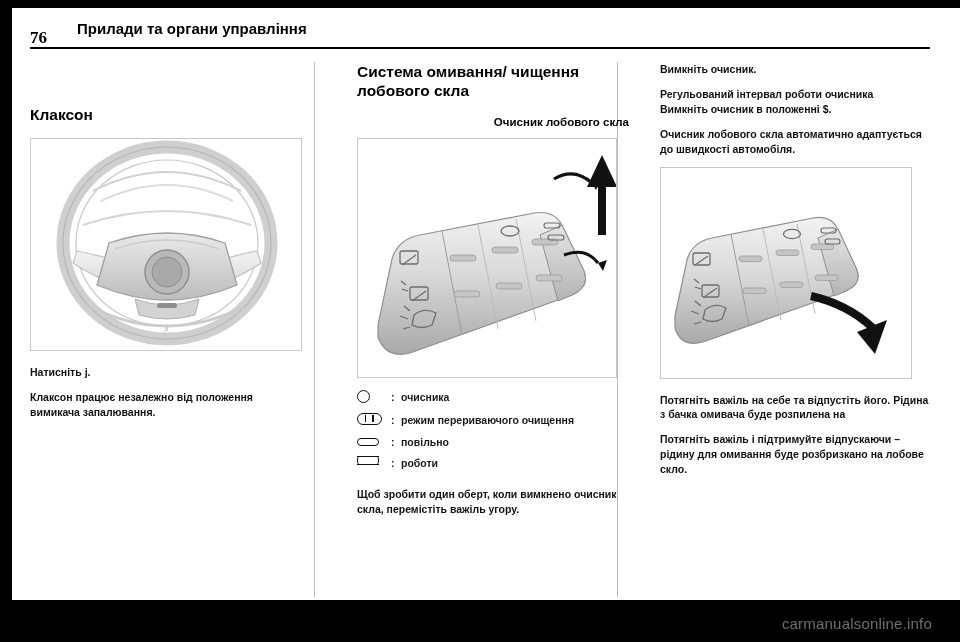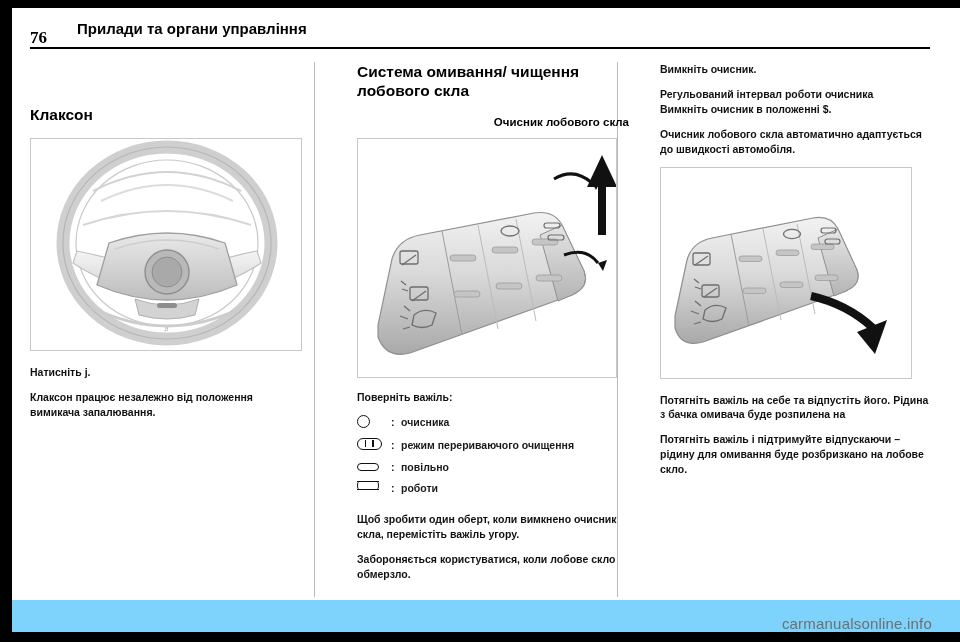--- a/index.html
+++ b/index.html
@@ -176,21 +176,21 @@
     border-left: 1.6px solid #111;
     border-right: 1.6px solid #111;
     border-radius: 4px;
   }
 
   
   .footerbar {
     position: absolute;
     left: 0; bottom: 0;
     width: 960px; height: 42px;
-    background: #7dd3fc;
+    background: #000000;
   }
   .watermark {
     position: absolute;
     right: 28px; bottom: 10px;
     font-family: "Liberation Sans", sans-serif;
     font-size: 15px;
     color: #6f6f6f;
     letter-spacing: .2px;
   }
   .blackbar-l {
@@ -334,21 +334,20 @@
         </g>
         <path d="M240 124 l9 -3 l-4 11 z" fill="#111"></path>
 
         <g>
           <path d="M244 96 L244 40" stroke="#111" stroke-width="8" fill="none"></path>
           <path d="M244 16 L259 48 L229 48 Z" fill="#111"></path>
         </g>
       </svg>
     </div>
 
-    <p class="body">Поверніть важіль:</p>
 
     <table class="keylist">
       <tbody>
           <tr>
         <td class="sym"><span class="sym-off"></span></td>
         <td class="colon">:</td>
         <td>очисника</td>
       </tr>
       <tr>
         <td class="sym"><span class="sym-int"></span></td>
@@ -362,21 +361,20 @@
       </tr>
       <tr>
         <td class="sym"><span class="sym-fast"><i></i></span></td>
         <td class="colon">:</td>
         <td>роботи</td>
       </tr>
     </tbody>
       </table>
 
     <p class="body">Щоб зробити один оберт, коли вимкнено очисник скла, перемістіть важіль угору.</p>
-    <p class="body">Забороняється користуватися, коли лобове скло обмерзло.</p>
   </div>
 
   <div class="col col3">
     <p class="body">Вимкніть очисник.</p>
     <p class="body" style="white-space:pre-line">Регульований інтервал роботи очисника
 Вимкніть очисник в положенні $.</p>
     <p class="body">Очисник лобового скла автоматично адаптується до швидкості автомобіля.</p>
 
 
     <div class="fig fig3">

